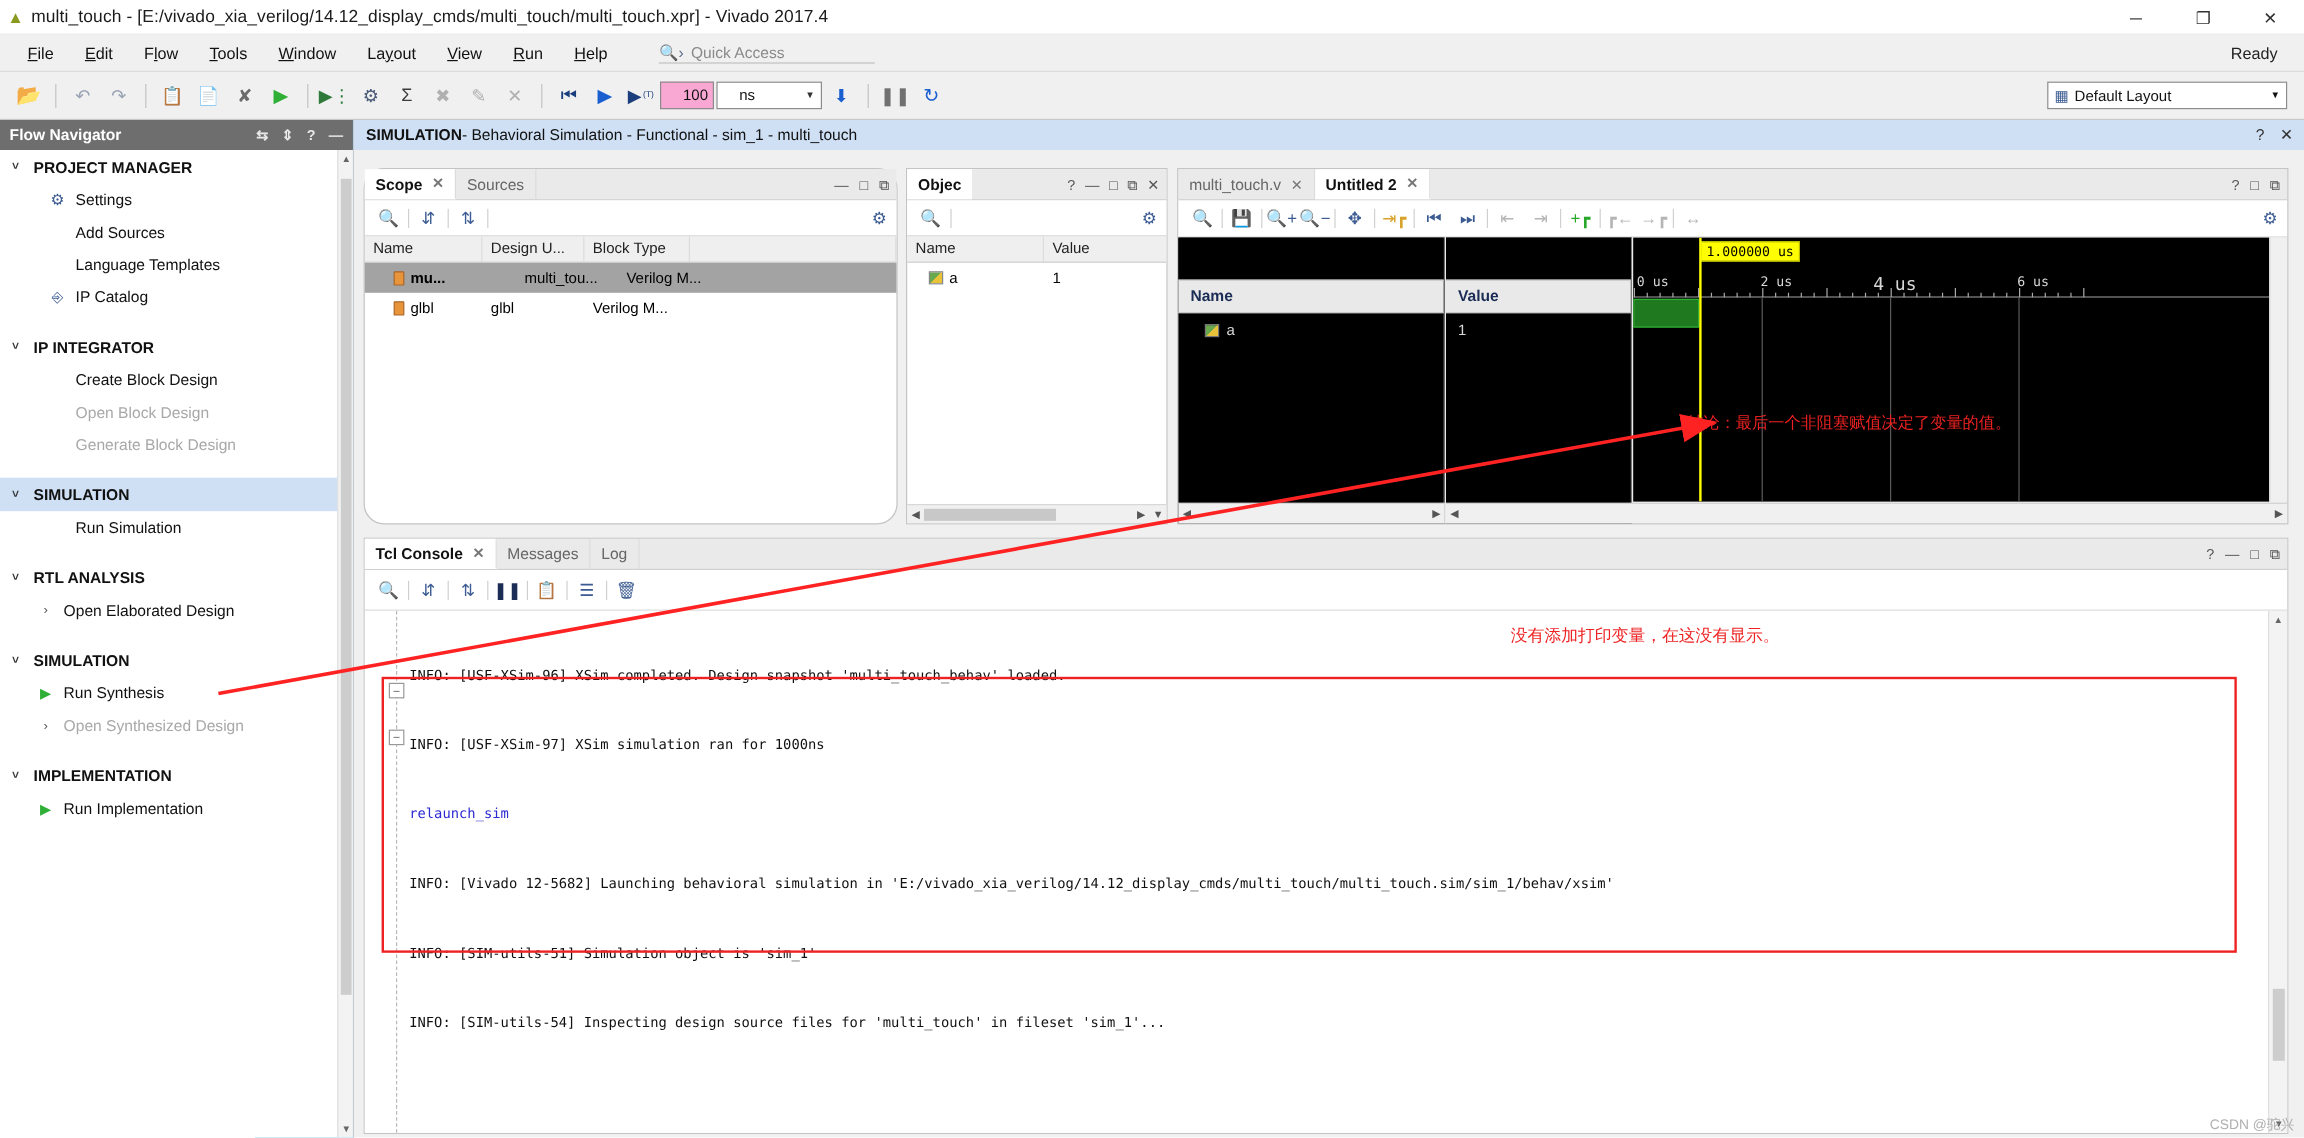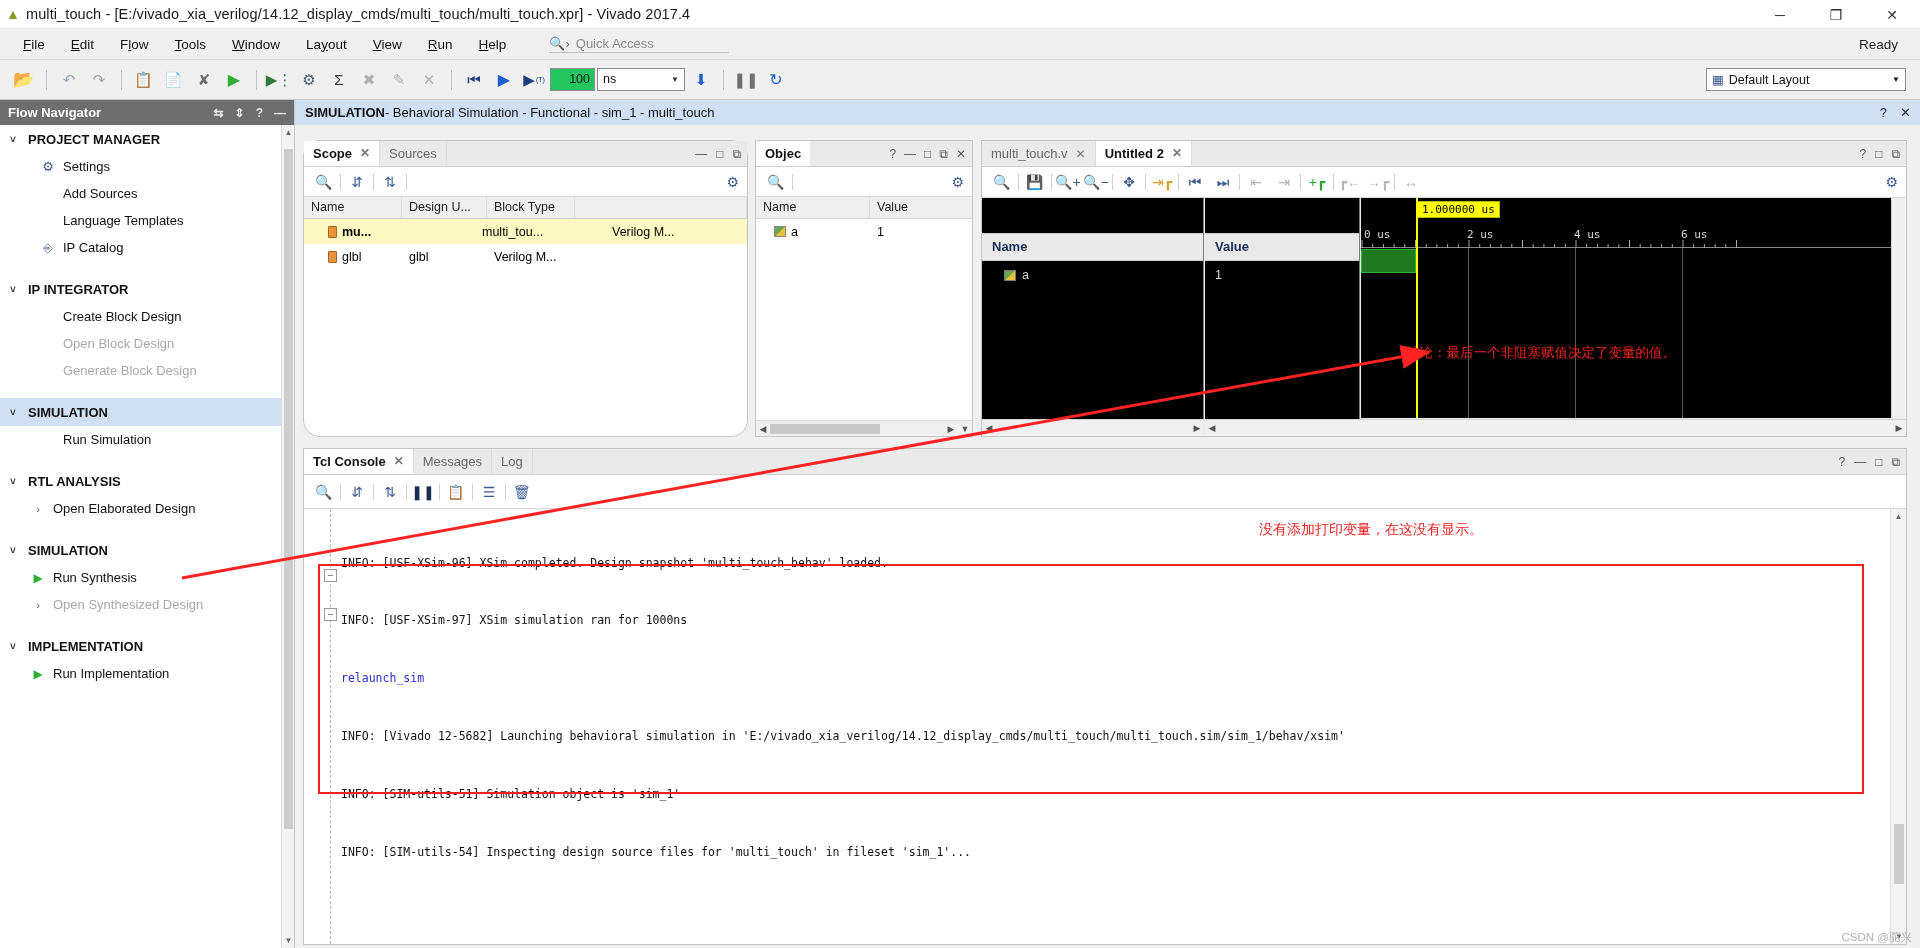--- a/index.html
+++ b/index.html
@@ -48,26 +48,26 @@
   .toolbar {
     height: 40px; background: #f0f0f0; display: flex; align-items: center;
     border-bottom: 1px solid #c8c8c8; padding-left: 10px; gap: 2px; position: relative;
   }
   .tb-btn {
     width: 28px; height: 28px; display: flex; align-items: center; justify-content: center;
     font-size: 15px; color: #4a5a78;
   }
   .tb-sep { width: 1px; height: 20px; background: #c4c4c4; margin: 0 6px; }
   .tb-num {
-    width: 45px; height: 23px; border: 1px solid #8c8c8c; background: #22c55e;
+    width: 45px; height: 23px; border: 1px solid #8c8c8c; background: #f9a8d4;
     text-align: right; padding-right: 4px; font-size: 12.5px; line-height: 21px; color:#111;
   }
   .tb-sel {
     width: 88px; height: 23px; border: 1px solid #8c8c8c; background: #fff;
-    font-size: 12.5px; line-height: 21px; padding-left: 5px; color:#111;
+    font-size: 12.5px; line-height: 21px; padding-left: 18px; color:#111;
     display:flex; align-items:center; justify-content:space-between;
   }
   .tb-sel .arw { font-size: 8px; color:#333; padding-right:5px;}
   .layout-sel {
     position: absolute; right: 14px; width: 200px; height: 23px;
     border: 1px solid #8c8c8c; background: #fff; display: flex; align-items: center;
     padding: 0 5px; font-size: 12.5px; gap: 5px; color:#111;
   }
   .layout-sel .arw { margin-left: auto; font-size: 8px; }
 
@@ -142,21 +142,21 @@
     width: 28px; height: 26px; display: flex; align-items: center; justify-content: center;
     color: #3b5b92; font-size: 14px;
   }
   .ptool-sep { width:1px; height:16px; background:#d0d0d0; margin:0 2px;}
   .pgear { position: absolute; right: 8px; color: #3b5b92; font-size: 14px; }
 
   
   .thead { display: flex; height: 22px; background: #efefef; border-bottom: 1px solid #cfcfcf; }
   .th { font-size: 12.5px; color: #222; padding: 3px 7px; border-right: 1px solid #dcdcdc; }
   .trow { display: flex; height: 25px; align-items: center; font-size: 12.5px; }
-  .trow.sel { background: #fef9c3; gap: 45px; }
+  .trow.sel { background: #a3a3a3; }
   .td { padding: 0 7px; display: flex; align-items: center; gap: 5px; overflow: hidden; white-space: nowrap;}
   .mod-ic { display:inline-block; width:9px; height:12px; background:#e8943a; border:1px solid #a9662a; border-radius:1px;}
   .sig-ic { display:inline-block; width:12px; height:11px; }
 
   
   .console-text {
     font-family: "DejaVu Sans Mono", monospace; font-size: 11.5px; color: #111;
     line-height: 19.3px; white-space: pre; padding-left: 4px;
   }
   .cl-blue { color: #2b2bd0; }
@@ -495,21 +495,21 @@
             <div style="height:28px;display:flex;align-items:center;padding-left:10px;color:#d8d8d8;font-size:12.5px;">1</div>
           </div>
 
           <div style="position:absolute;left:379px;top:0;right:15px;bottom:18px;background:#000;overflow:hidden;">
 
             <div style="position:absolute;left:56px;top:3px;background:#ffff00;color:#000;font-family:'DejaVu Sans Mono',monospace;font-size:11px;padding:1px 4px;border:1px solid #b8b800;">1.000000 us</div>
 
             <div style="position:absolute;left:0;right:0;top:28px;height:22px;border-bottom:1px solid #888;">
               <span style="position:absolute;left:3px;top:2px;color:#d8d8d8;font-family:'DejaVu Sans Mono',monospace;font-size:11px;">0 us</span>
               <span style="position:absolute;left:106px;top:2px;color:#d8d8d8;font-family:'DejaVu Sans Mono',monospace;font-size:11px;">2 us</span>
-              <span style="position:absolute;left:213px;top:2px;color:#d8d8d8;font-family:'DejaVu Sans Mono',monospace;font-size:11px;">4 us</span>
+              <span style="position:absolute;left:200px;top:2px;color:#d8d8d8;font-family:'DejaVu Sans Mono',monospace;font-size:15px;">4 us</span>
               <span style="position:absolute;left:320px;top:2px;color:#d8d8d8;font-family:'DejaVu Sans Mono',monospace;font-size:11px;">6 us</span>
               <svg width="100%" height="22" style="position:absolute;left:0;top:0;">
                 <g stroke="#aaaaaa" stroke-width="1">
                   <line x1="1" y1="14" x2="1" y2="22"></line>
                     <line x1="11.7" y1="18" x2="11.7" y2="22"></line>
                   <line x1="22.4" y1="18" x2="22.4" y2="22"></line>
                     <line x1="33.1" y1="18" x2="33.1" y2="22"></line>
                   <line x1="43.8" y1="18" x2="43.8" y2="22"></line>
                     <line x1="54.5" y1="14" x2="54.5" y2="22"></line>
                   <line x1="65.2" y1="18" x2="65.2" y2="22"></line>

